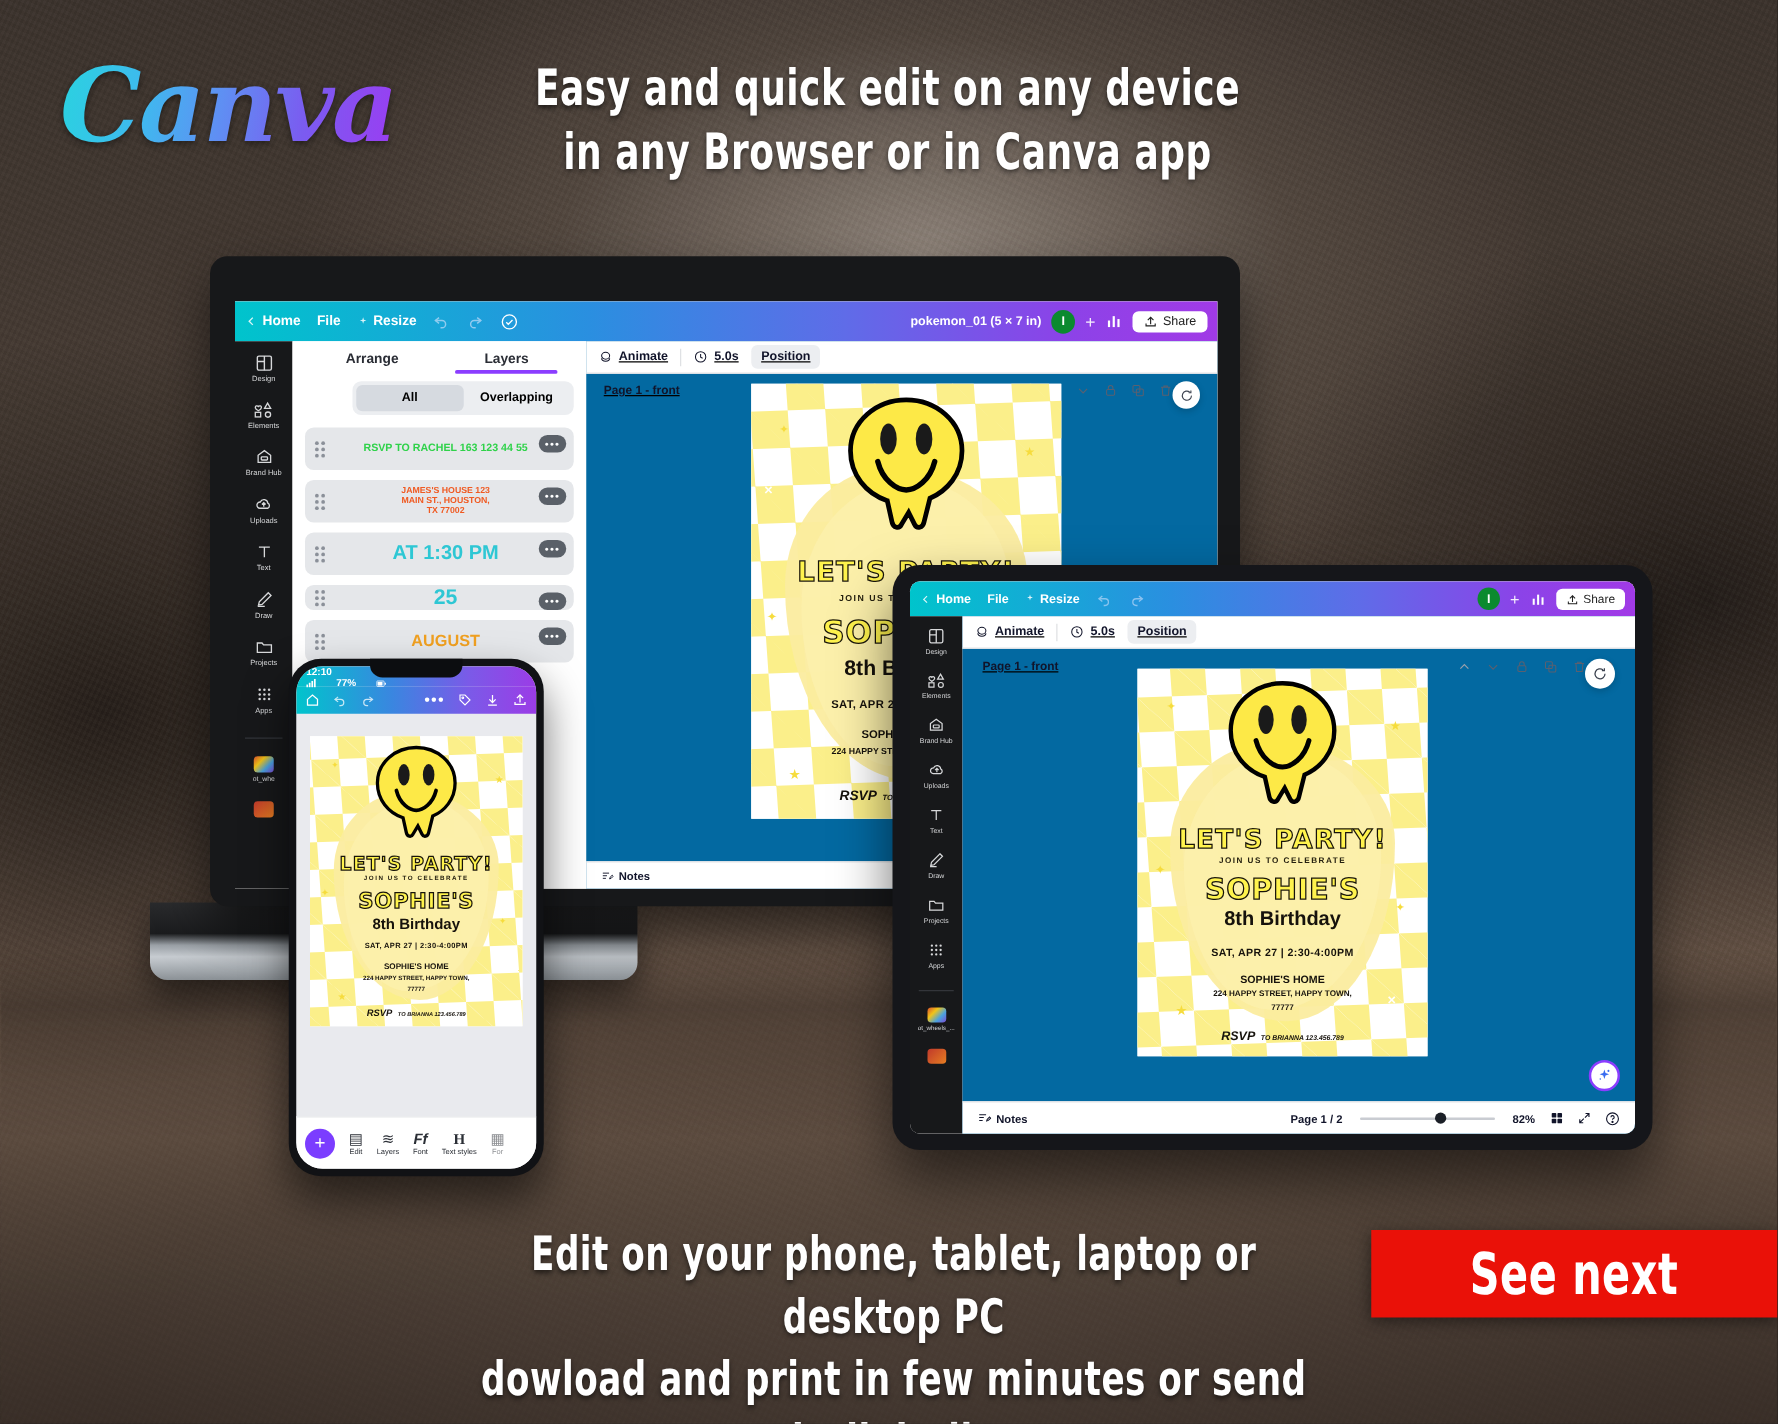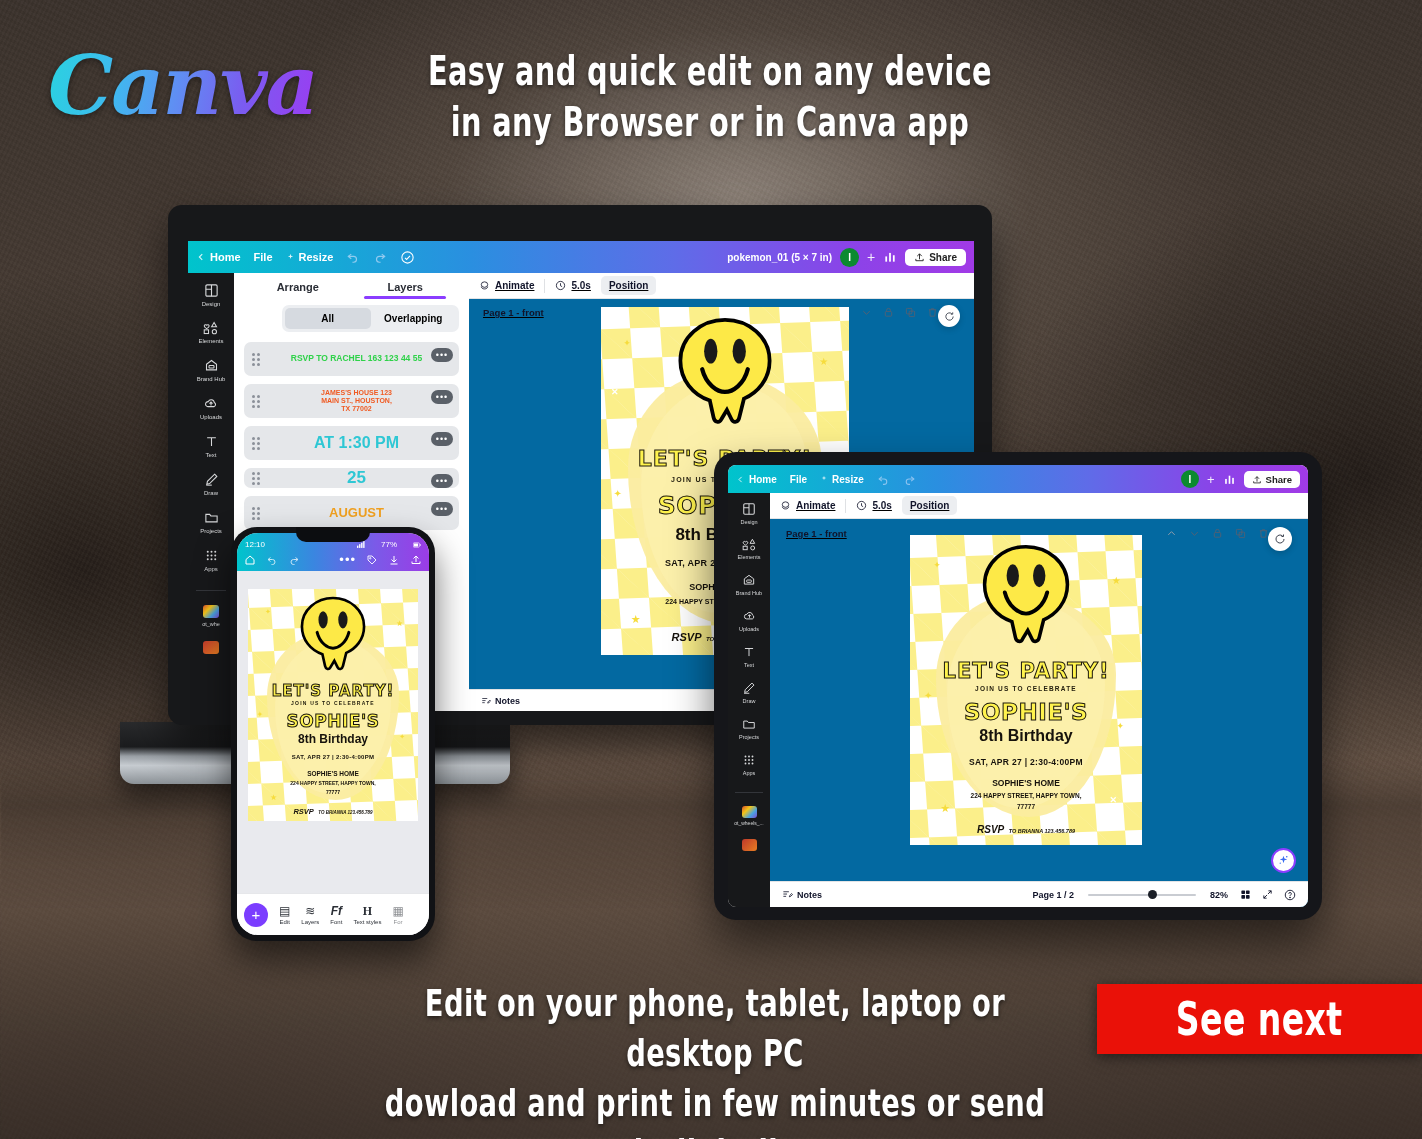--- a/index.html
+++ b/index.html
@@ -83,21 +83,21 @@
   }
   .tb-left { display:flex; align-items:center; gap:13px; }
   .tb-right { margin-left:auto; display:flex; align-items:center; gap:8px; }
   .tb-item { display:flex; align-items:center; gap:4px; font-weight:700; white-space:nowrap; }
   .tb-icon { opacity:.85; }
   .avatar-green {
     background:#0b8a2f; color:#fff; border-radius:50%;
     display:flex; align-items:center; justify-content:center; font-weight:700;
   }
   .share-btn {
-    background:#fff; color:#222; border-radius:5px; font-weight:700;
+    background:#fff; color:#222; border-radius:5px; font-weight:400;
     display:flex; align-items:flex-end; gap:4px;
   }
 
   
   .leftnav { background:#17181a; display:flex; flex-direction:column; align-items:center; }
   .nav-item { display:flex; flex-direction:column; align-items:center; color:#d7d8da; }
   .nav-item .lbl { white-space:nowrap; }
   .nav-thumb { background:linear-gradient(135deg,#d94f2a,#f0c419,#4aa3df,#7b4ad4); border-radius:3px; }
 
   
@@ -223,23 +223,24 @@
   }
   #phone .screen {
     position:absolute; left:6px; top:6px; right:6px; bottom:6px;
     background:#e9eaee; border-radius:21px; overflow:hidden;
   }
   #phone .notch {
     position:absolute; left:50%; transform:translateX(-50%); top:0;
     width:74px; height:15px; background:#0c0d10; border-radius:0 0 10px 10px; z-index:5;
   }
   .phone-status {
-    display:flex; align-items:flex-end; justify-content:space-between;
-    color:#fff; font-size:8px; font-weight:400; padding:0 8px; height:16px;
+    display:flex; align-items:flex-start; justify-content:space-between;
+    color:#fff; font-size:8px; font-weight:700; padding:0 8px; height:16px;
     background: linear-gradient(90deg,#00c4cc 0%, #3a86e0 40%, #7b5ae8 72%, #9b3ce6 100%);
+    flex-direction: column;
   }
   .phone-toolbar {
     height:22px; display:flex; align-items:center; gap:0; padding:0 7px; color:#fff;
     background: linear-gradient(90deg,#00c4cc 0%, #3a86e0 40%, #7b5ae8 72%, #9b3ce6 100%);
   }
   .phone-bottom {
     position:absolute; left:0; right:0; bottom:0; height:42px; background:#fff;
     display:flex; align-items:center; gap:11px; padding:0 7px;
     border-top:1px solid #e6e7ea;
   }

